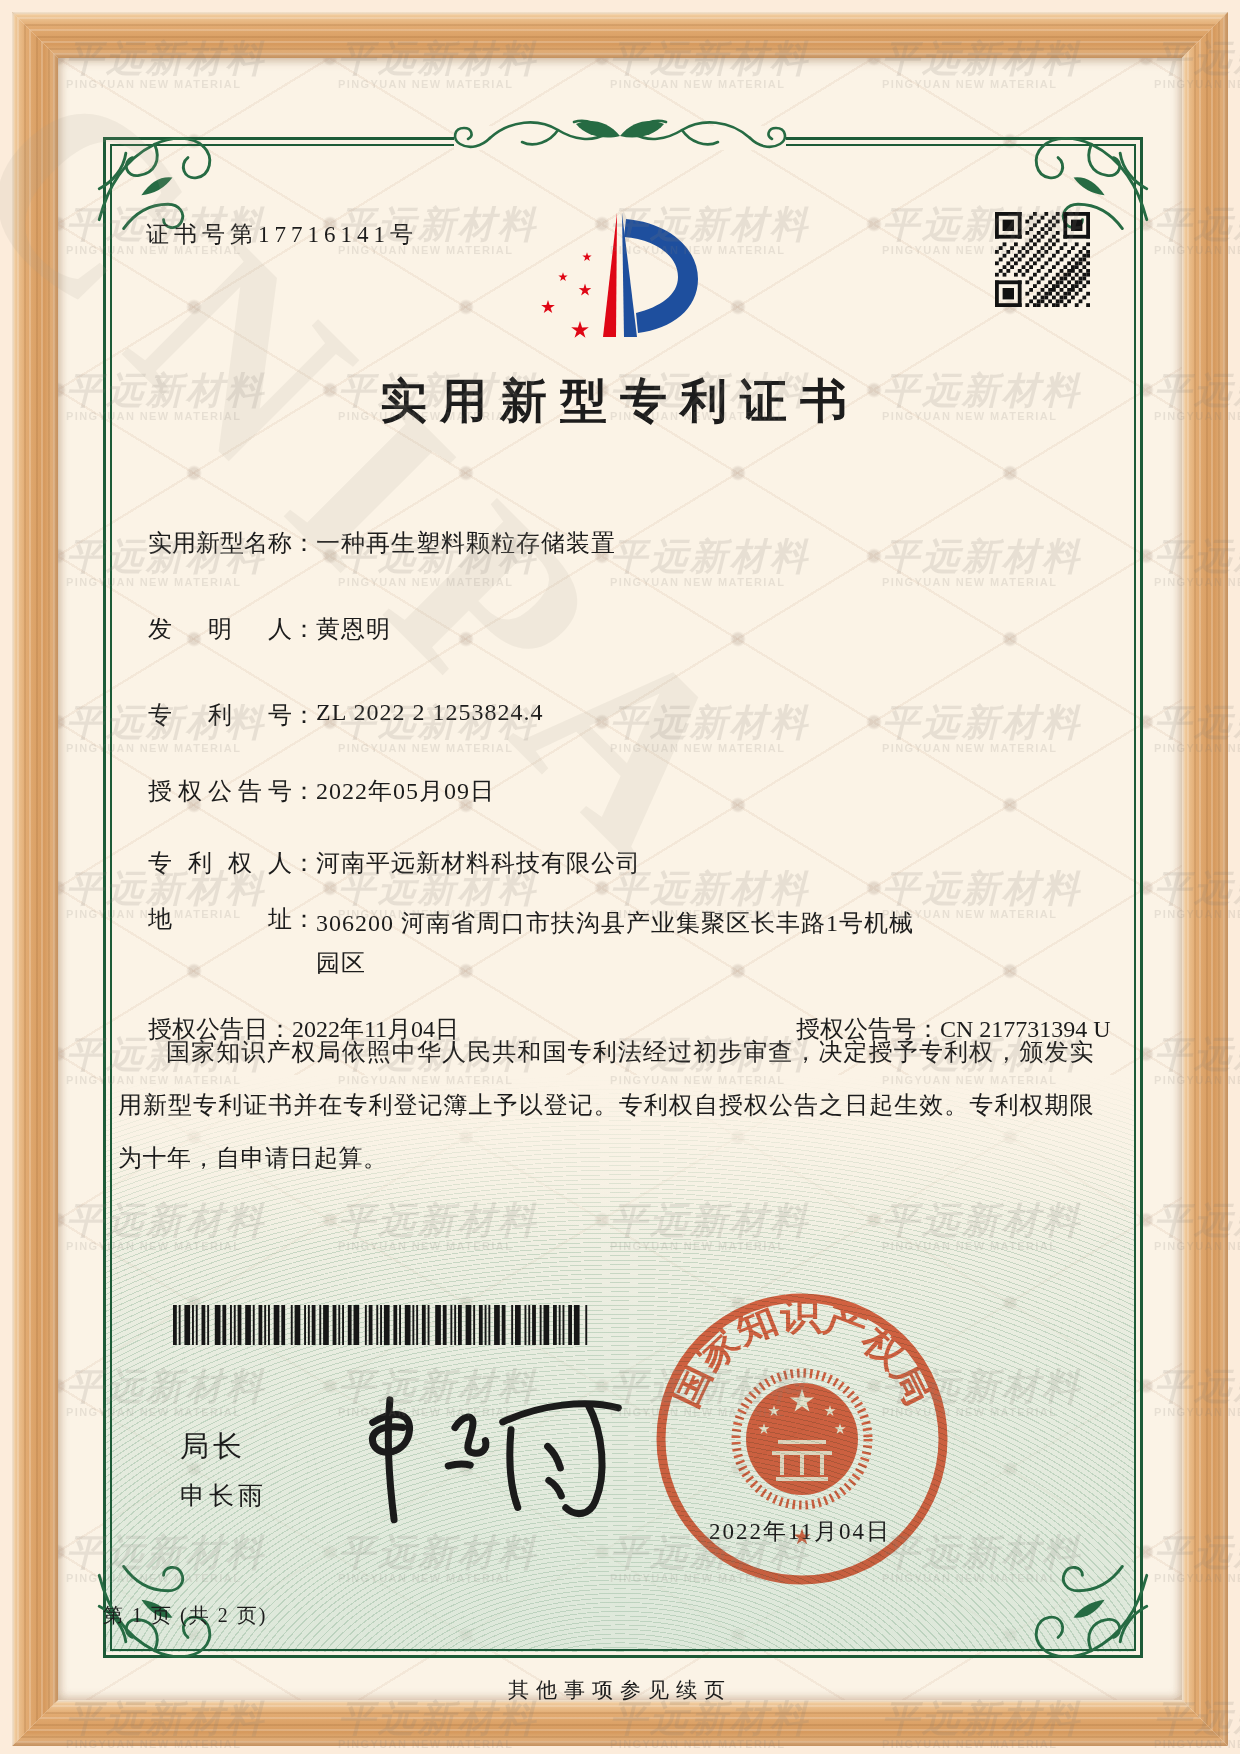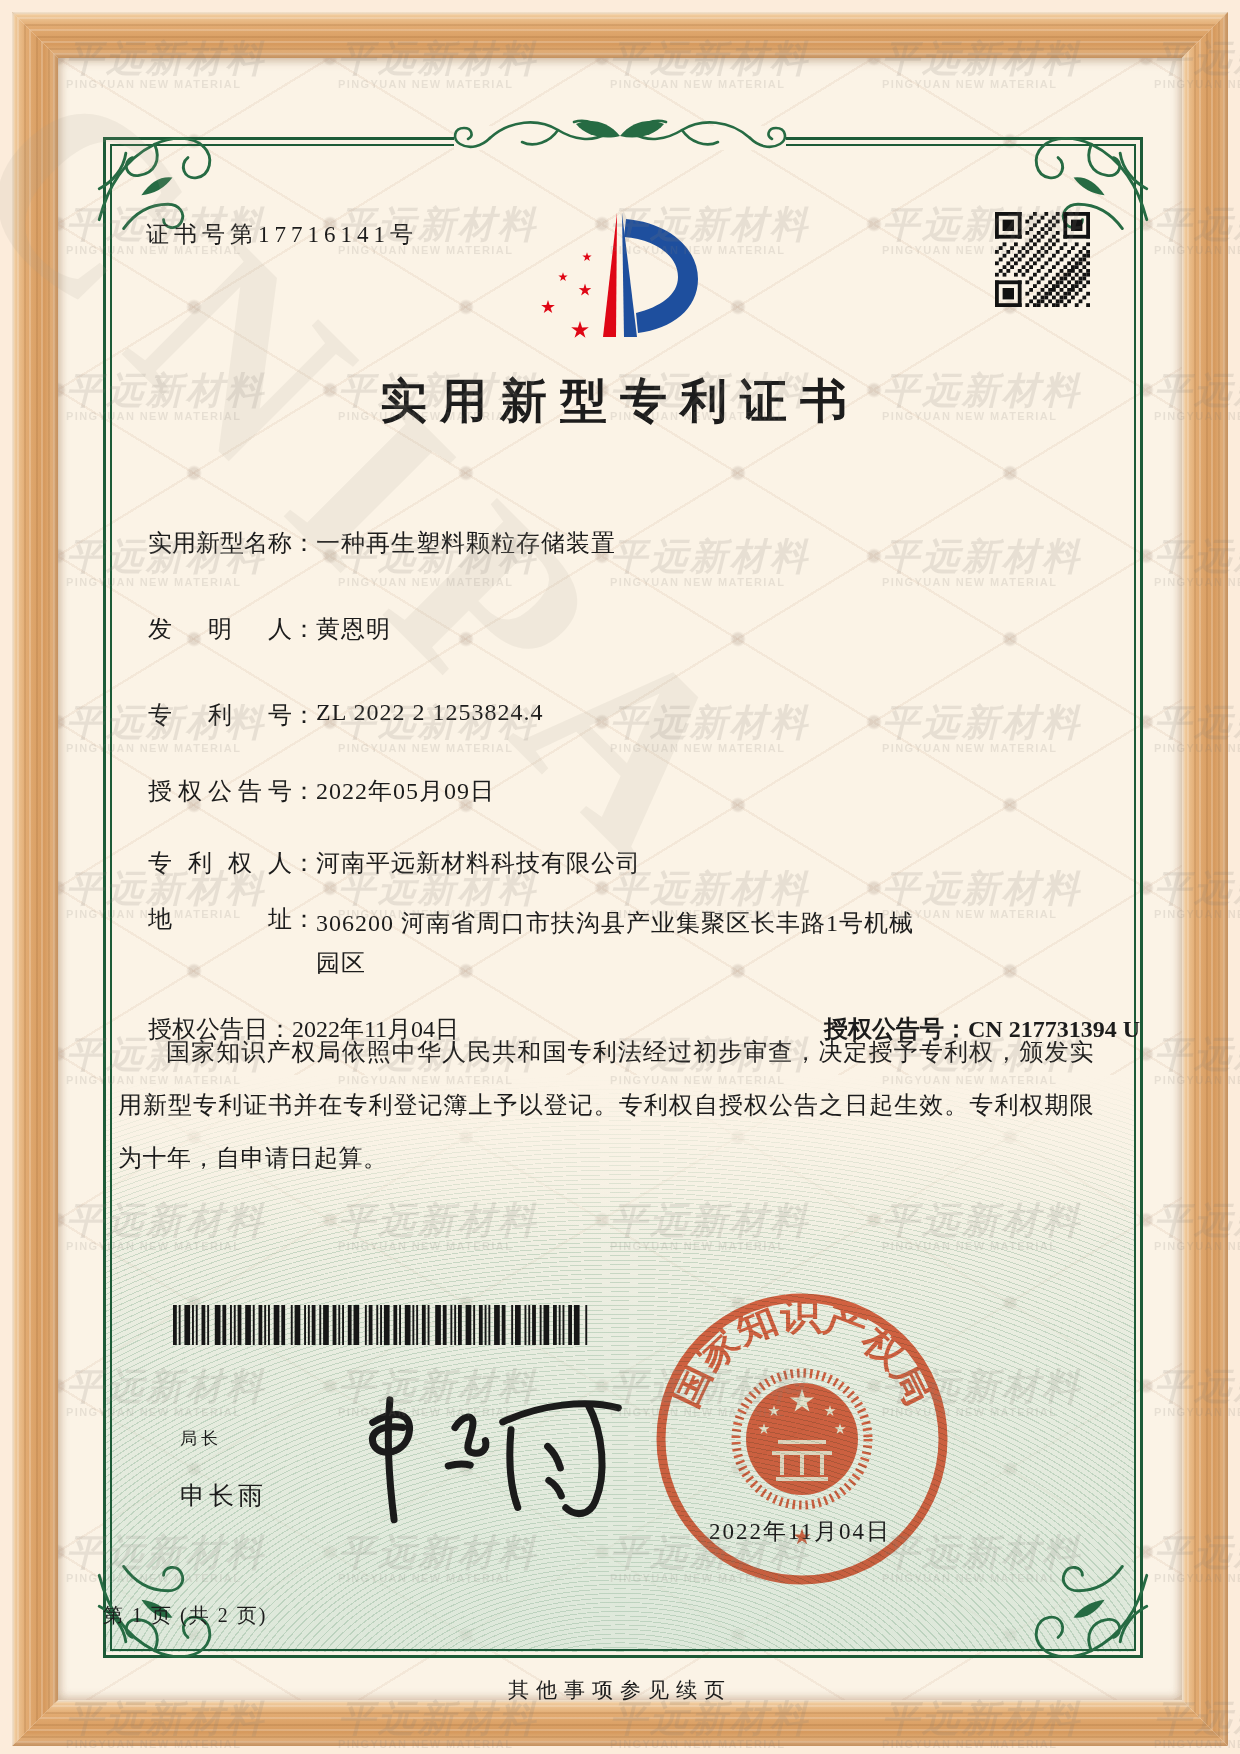--- a/index.html
+++ b/index.html
@@ -86,29 +86,29 @@
 
   
   .row{ position:absolute; left:148px; font-size:24px; z-index:30; white-space:nowrap; }
   .lbl{
     display:inline-block; width:144px; text-align:justify; text-align-last:justify; vertical-align:top;
   }
   .colon{ vertical-align:top; }
   .val{ display:inline-block; vertical-align:top; letter-spacing:1px; }
   .row.addr{ white-space:normal; }
   .row.addr .val{ width:612px; line-height:40px; }
-  .grant2{ position:absolute; left:676px; top:0; white-space:nowrap;font-weight:bold; }
+  .grant2{ position:absolute; left:648px; top:0; white-space:nowrap; }
 
   
   .paras{ position:absolute; left:118px; top:1026px; width:976px; z-index:30; }
   .paras p{ margin:0; font-size:24px; line-height:53px; text-indent:2em; text-align:justify; letter-spacing:.5px; }
 
   
   .barcode{ position:absolute; left:173px; top:1305px; width:420px; height:40px; z-index:32; }
-  .director-title{ position:absolute; left:180px; top:1427px; font-size:17px; letter-spacing:4px; z-index:32; font-family:"Liberation Sans","DejaVu Sans",sans-serif; }
+  .director-title{ position:absolute; left:180px; top:1427px; font-size:29px; letter-spacing:4px; z-index:32; font-family:"Liberation Sans","DejaVu Sans",sans-serif; }
   .director-name{ position:absolute; left:180px; top:1479px; font-size:25px; letter-spacing:4px; z-index:32; font-family:"Liberation Sans","DejaVu Sans",sans-serif; }
   .signature{ position:absolute; left:352px; top:1378px; width:300px; height:160px; z-index:41; transform:rotate(-2deg); }
   .seal{ position:absolute; left:650px; top:1287px; width:304px; height:304px; z-index:40; opacity:.88; mix-blend-mode:multiply; }
   .seal-date{ position:absolute; left:640px; top:1516px; width:320px; text-align:center; font-size:23px; letter-spacing:2px; z-index:42; }
   .page-info{ position:absolute; left:103px; top:1602px; width:1034px; font-size:20px; letter-spacing:2px; z-index:30; }
   .footer-note{ position:absolute; left:0; right:0; top:1676px; text-align:center; font-size:21px; letter-spacing:7px; z-index:30; }
 
   
   .wm-layer{ position:absolute; inset:0; z-index:60; pointer-events:none; overflow:hidden;text-decoration:underline; }
   .wm-tile{ position:absolute; width:250px; opacity:.16; color:#857f77; }

